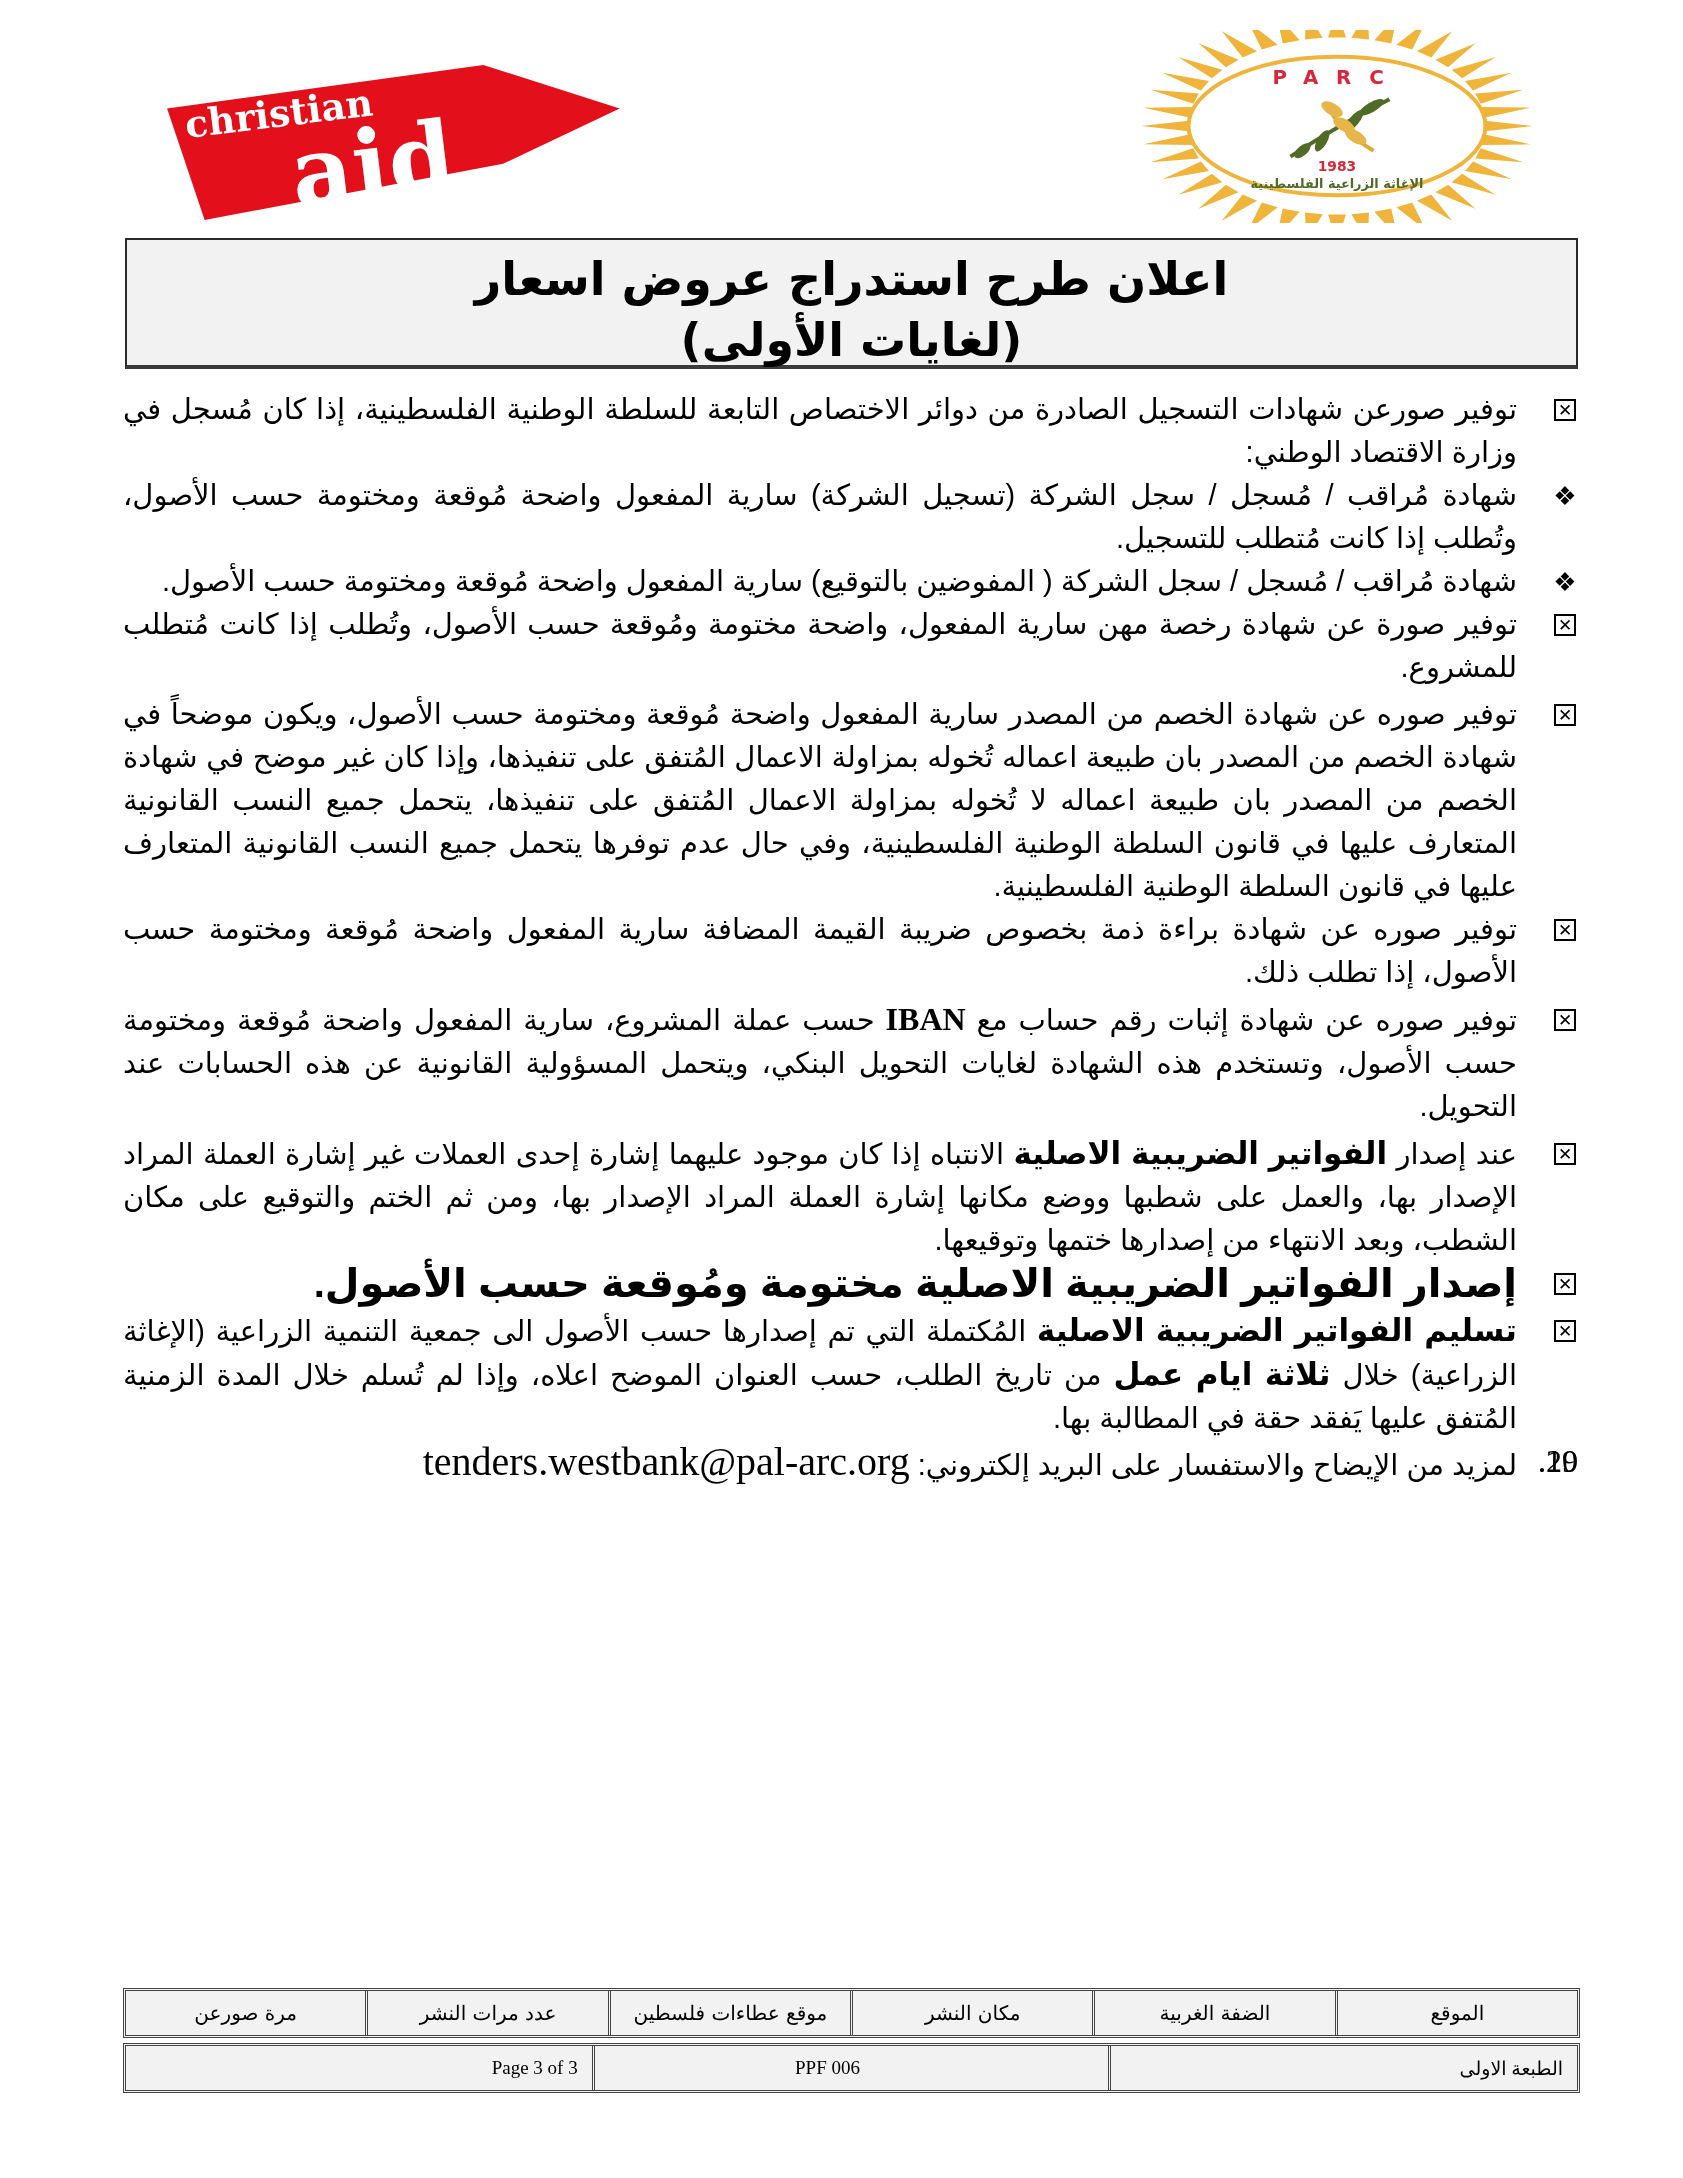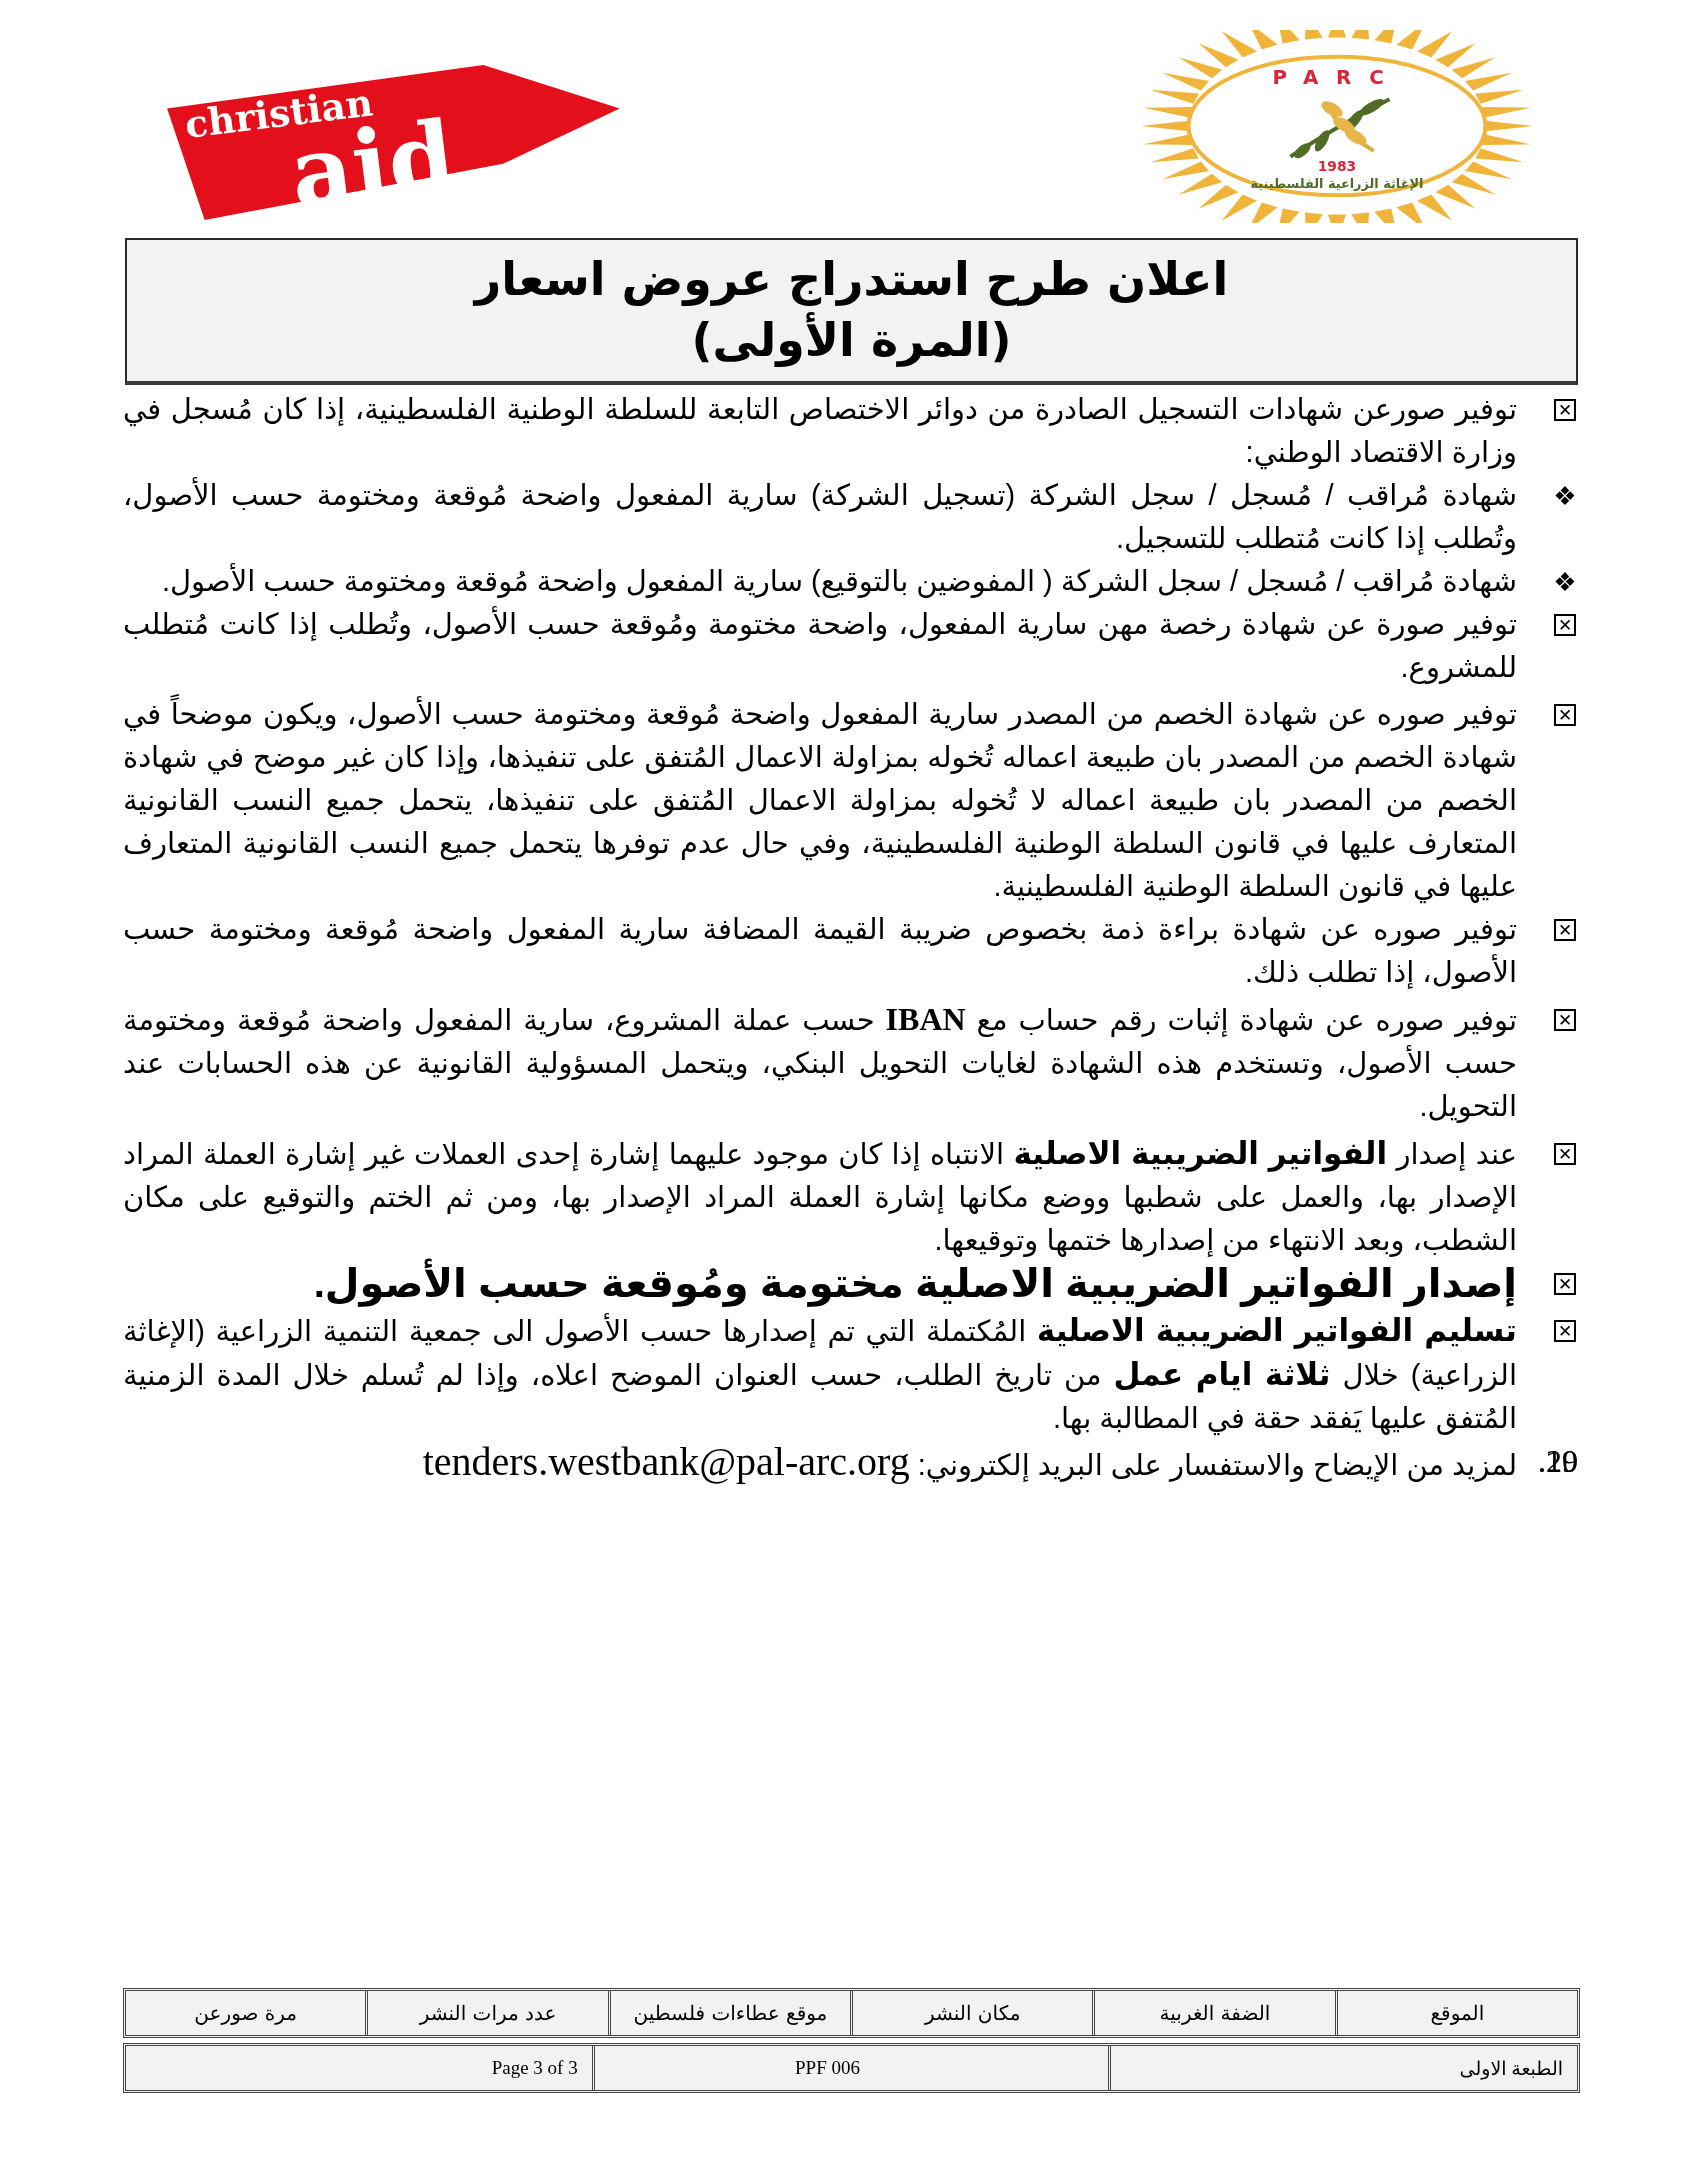--- a/index.html
+++ b/index.html
@@ -4,21 +4,21 @@
 <style>
   html, body { margin:0; padding:0; background:#ffffff; }
   body { width:1683px; height:2178px; position:relative; overflow:hidden;
          font-family:"Liberation Sans", "DejaVu Sans", sans-serif; color:#000; }
 
   
   .logo-ca { position:absolute; left:147px; top:57px; width:475px; height:168px; }
   .logo-parc { position:absolute; left:1124px; top:30px; width:426px; height:193px; }
 
   
-  .title-box { position:absolute; left:125px; top:238px; width:1453px; height:147px;
+  .title-box { position:absolute; left:125px; top:238px; width:1453px; height:131px;
                background:#f2f2f2; border:2px solid #2a2a2a; border-bottom:4px solid #3a3a3a;
                box-sizing:border-box; text-align:center; direction:rtl; }
   .title-line1 { font-family:"DejaVu Sans", sans-serif; font-weight:bold; font-size:46px;
                  line-height:59px; margin-top:10px; }
   .title-line2 { font-family:"DejaVu Sans", sans-serif; font-weight:bold; font-size:46px;
                  line-height:63px; }
 
   
   .content { position:absolute; left:123px; top:388px; width:1455px; direction:rtl; }
   .item { position:relative; padding-right:61px; font-size:29px; line-height:43px;
@@ -119,21 +119,21 @@
       <ellipse cx="222" cy="96" rx="12" ry="6" fill="#e8b54a" transform="rotate(30 222 96)"></ellipse>
       <ellipse cx="234" cy="108" rx="12" ry="6" fill="#e8b54a" transform="rotate(30 234 108)"></ellipse>
     </g>
     <text x="215" y="142" text-anchor="middle" fill="#d9263a" font-family="DejaVu Sans, sans-serif" font-weight="bold" font-size="14">1983</text>
     <text x="215" y="160" text-anchor="middle" fill="#4f6b25" font-family="DejaVu Sans, sans-serif" font-weight="bold" font-size="13">الإغاثة الزراعية الفلسطينية</text>
   </svg>
 </div>
 
 <div class="title-box">
   <div class="title-line1">اعلان طرح استدراج عروض اسعار</div>
-  <div class="title-line2">(المرة الأولى)</div>
+  <div class="title-line2">(لغايات الأولى)</div>
 </div>
 
 <div class="content">
 
   <p class="item">
     <span class="marker">
         <span class="box-x">
           <span>✕</span>
         </span>
       </span>

